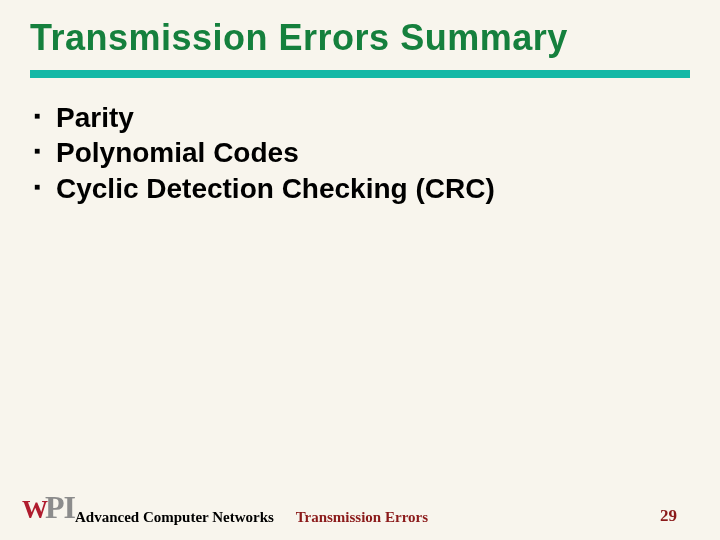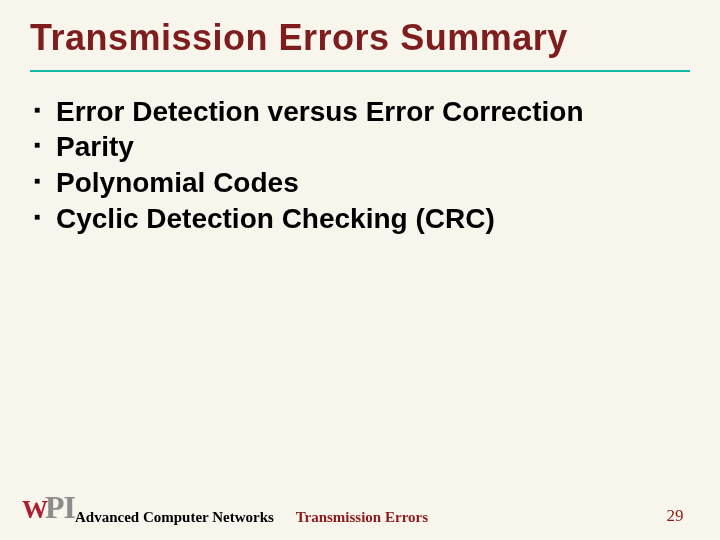--- a/index.html
+++ b/index.html
@@ -9,26 +9,26 @@
     font-family: "Comic Sans MS", "Comic Sans", cursive, sans-serif;
     position: relative;
   }
   .slide {
     width: 720px;
     height: 540px;
     position: relative;
     padding: 18px 30px 0 30px;
   }
   .title {
-    color: #7f1d1d;
+    color: #15803d;
     font-size: 36px;
     font-weight: bold;
     line-height: 1.1;
     padding-bottom: 12px;
-    border-bottom: 2px solid #14b8a6;
+    border-bottom: 8px solid #14b8a6;
     margin-bottom: 22px;
     text-align: left;
     letter-spacing: 0.5px;
   }
   ul.bullets {
     list-style: none;
     padding-left: 4px;
   }
   ul.bullets li {
     position: relative;
@@ -74,34 +74,33 @@
     color: #000;
   }
   .footer-center .section {
     color: #8b1a1a;
     margin-left: 18px;
   }
   .pagenum {
     color: #8b1a1a;
     font-family: "Comic Sans MS", cursive;
     font-size: 17px;
-    font-weight: normal;
+    font-weight: bold;
     min-width: 30px;
-    text-align: center;
+    text-align: left;
   }
 </style>
 </head>
 <body>
 
 <div class="slide">
 
   <h1 class="title">Transmission Errors Summary</h1>
 
   <ul class="bullets">
-    <li>Error Detection versus Error Correction</li>
     <li>Parity</li>
     <li>Polynomial Codes</li>
     <li>Cyclic Detection Checking (CRC)</li>
   </ul>
 
   <div class="footer">
     <div class="logo">
       <span class="w">W</span>
       <span class="pi">PI</span>
     </div>

